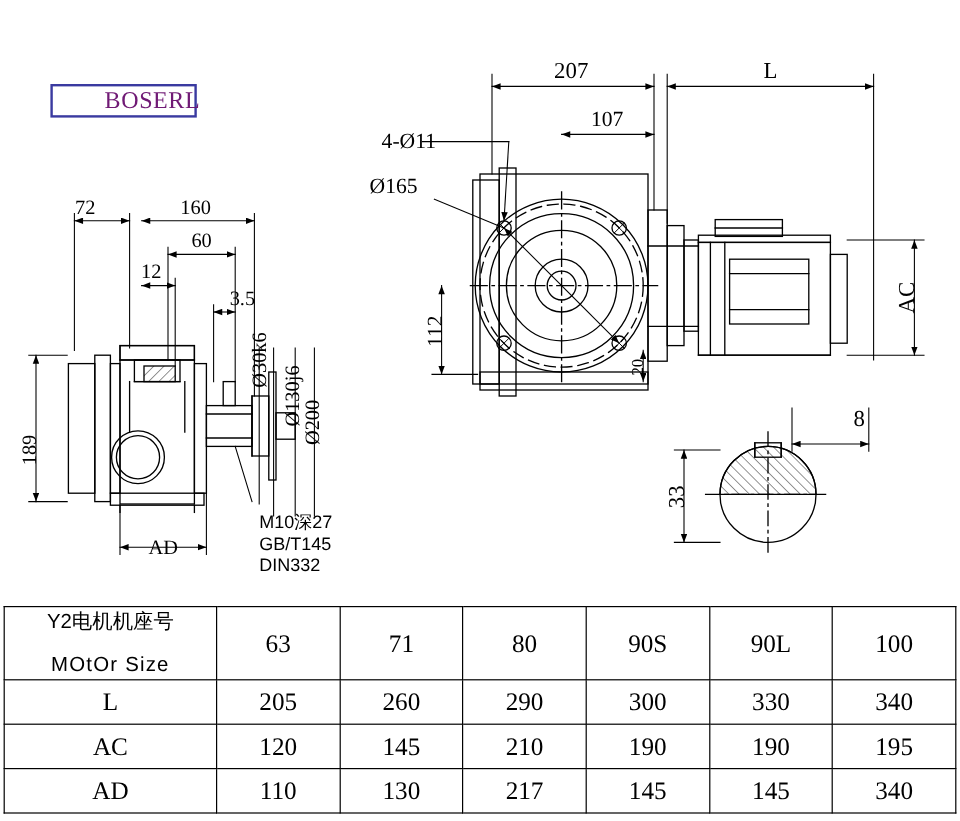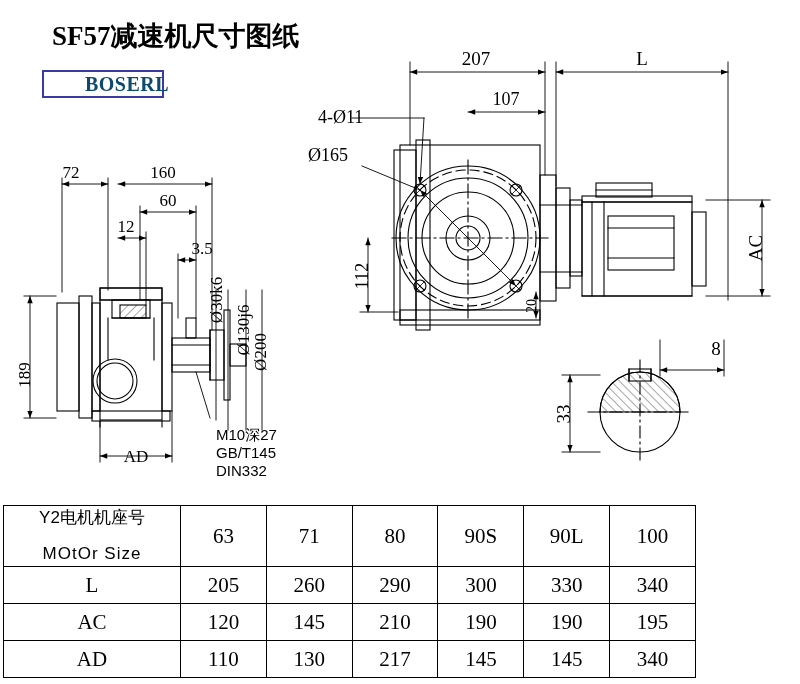--- a/index.html
+++ b/index.html
@@ -38,39 +38,39 @@
     width: 122px;
     height: 28px;
     border: 2px solid #3a3aa0;
     box-sizing: border-box;
     display: flex;
     align-items: center;
     justify-content: center;
   }
   .logo-text {
     font-family: "Liberation Serif", serif;
-    font-weight: bold;
+    font-weight: normal;
     font-size: 20px;
-    color: #0c4a6e;
+    color: #701a75;
     letter-spacing: 0.5px;
     margin-left: 48px;
   }
   svg.drawing {
     position: absolute;
     left: 0;
     top: 0;
     width: 800px;
     height: 684px;
   }
   
   .spec-table {
     position: absolute;
     left: 3px;
     top: 505px;
-    width: 693px;
+    width: 794px;
     border-collapse: collapse;
     table-layout: fixed;
   }
   .spec-table td {
     border: 1px solid #000000;
     text-align: center;
     font-family: "Liberation Serif", serif;
     font-size: 21px;
     height: 36px;
     padding: 0;
@@ -89,21 +89,20 @@
   .dim-text {
     font-family: "Liberation Serif", serif;
     font-size: 17px;
   }
 </style>
 </head>
 <body>
 
 <div id="stage">
 
-  <div class="title">SF57减速机尺寸图纸</div>
 
   <div class="logo-box">
     <span class="logo-text">BOSERL</span>
   </div>
 
   <svg class="drawing" viewBox="0 0 800 684">
     <defs>
       <marker id="ar" markerWidth="9" markerHeight="9" refX="8" refY="3" orient="auto">
         <path d="M0,0 L8,3 L0,6 z" fill="#000"></path>
       </marker>

